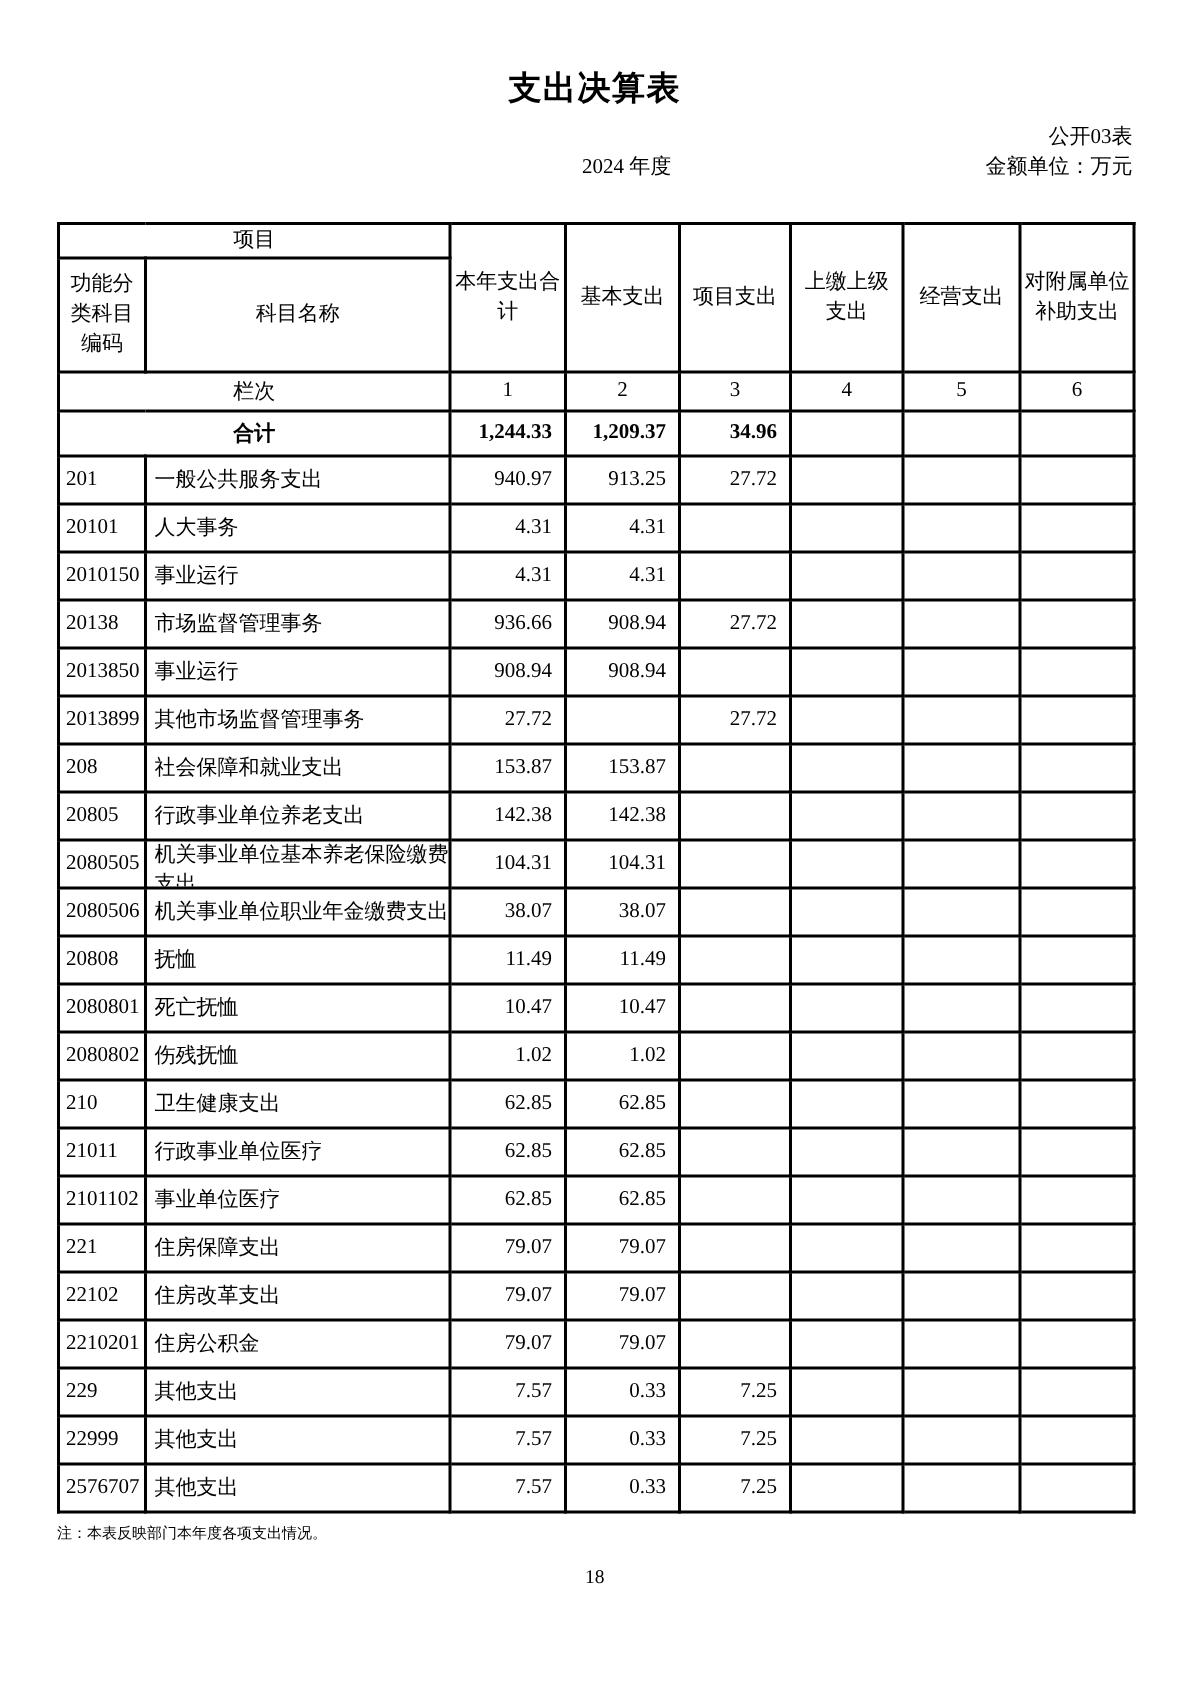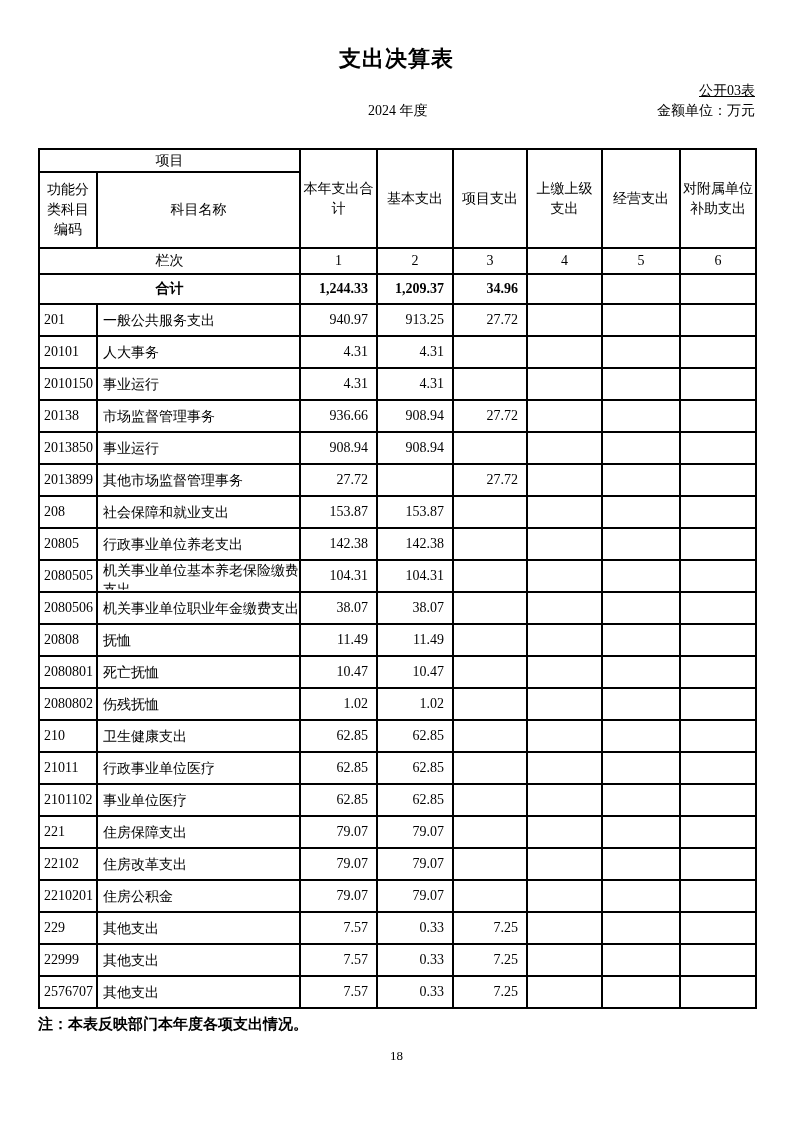--- a/index.html
+++ b/index.html
@@ -3,43 +3,43 @@
 <meta charset="utf-8">
 <style>
   html,body { margin:0; padding:0; }
   body {
     width:793px; height:1122px; background:#ffffff; color:#000;
     font-family:"Liberation Serif","DejaVu Serif",serif;
     overflow:hidden;
   }
   .sheet { position:relative; width:793px; height:1122px; }
   .title { text-align:center; padding-top:44px; font-size:22px; font-weight:bold; letter-spacing:1px; }
-  .pub   { text-align:right; margin:8px 38px 0; font-size:14px;text-decoration:underline; }
+  .pub   { text-align:right; margin:8px 38px 0; font-size:14px; }
   .meta  { position:relative; margin:2px 38px 0; height:46px; font-size:14px; }
   .unit  { position:absolute; left:0; top:0; width:302px; line-height:22px; word-break:break-all; }
-  .year  { position:absolute; left:330px; top:0; }
+  .year  { position:absolute; left:350px; top:0; }
   .amount{ position:absolute; right:0; top:0;text-align:center; }
 
   table.acct {
     border-collapse:collapse; table-layout:fixed;
     width:717px; margin:0 38px; font-size:14px;
   }
   .acct th, .acct td { border:2px solid #000; padding:0; font-weight:normal; overflow:hidden; }
   .acct thead th { text-align:center; vertical-align:middle; padding:0 2px; line-height:20px; word-break:break-all; }
   tr.h1 th { height:21px; }
   tr.h2 th { height:74px;border-radius:27px; }
   tr.cols td { height:24px; text-align:center;margin-left:48px; }
   tr.total td { height:28px; font-weight:bold; }
   tr.total td.t-label { text-align:center; }
   tr.data td { height:30px; vertical-align:middle; }
   td.c-code { text-align:left; padding-left:4px; }
-  td.c-name { text-align:left; padding-left:5px;border-radius:12px; }
+  td.c-name { text-align:left; padding-left:5px; }
   td.c-num  { text-align:right; padding-right:8px; }
   .name-clip { line-height:19px; max-height:30px; overflow:hidden; word-break:break-all; }
-  .note   { margin:6px 38px 0; font-size:15px;font-weight:bold; }
+  .note   { margin:6px 38px 0; font-size:10px; }
   .pageno { text-align:center; margin-top:14px; font-size:13px; }
 </style>
 </head>
 <body>
 
 <div class="sheet">
 
   <div class="title">支出决算表</div>
 
   <div class="pub">公开03表</div>

